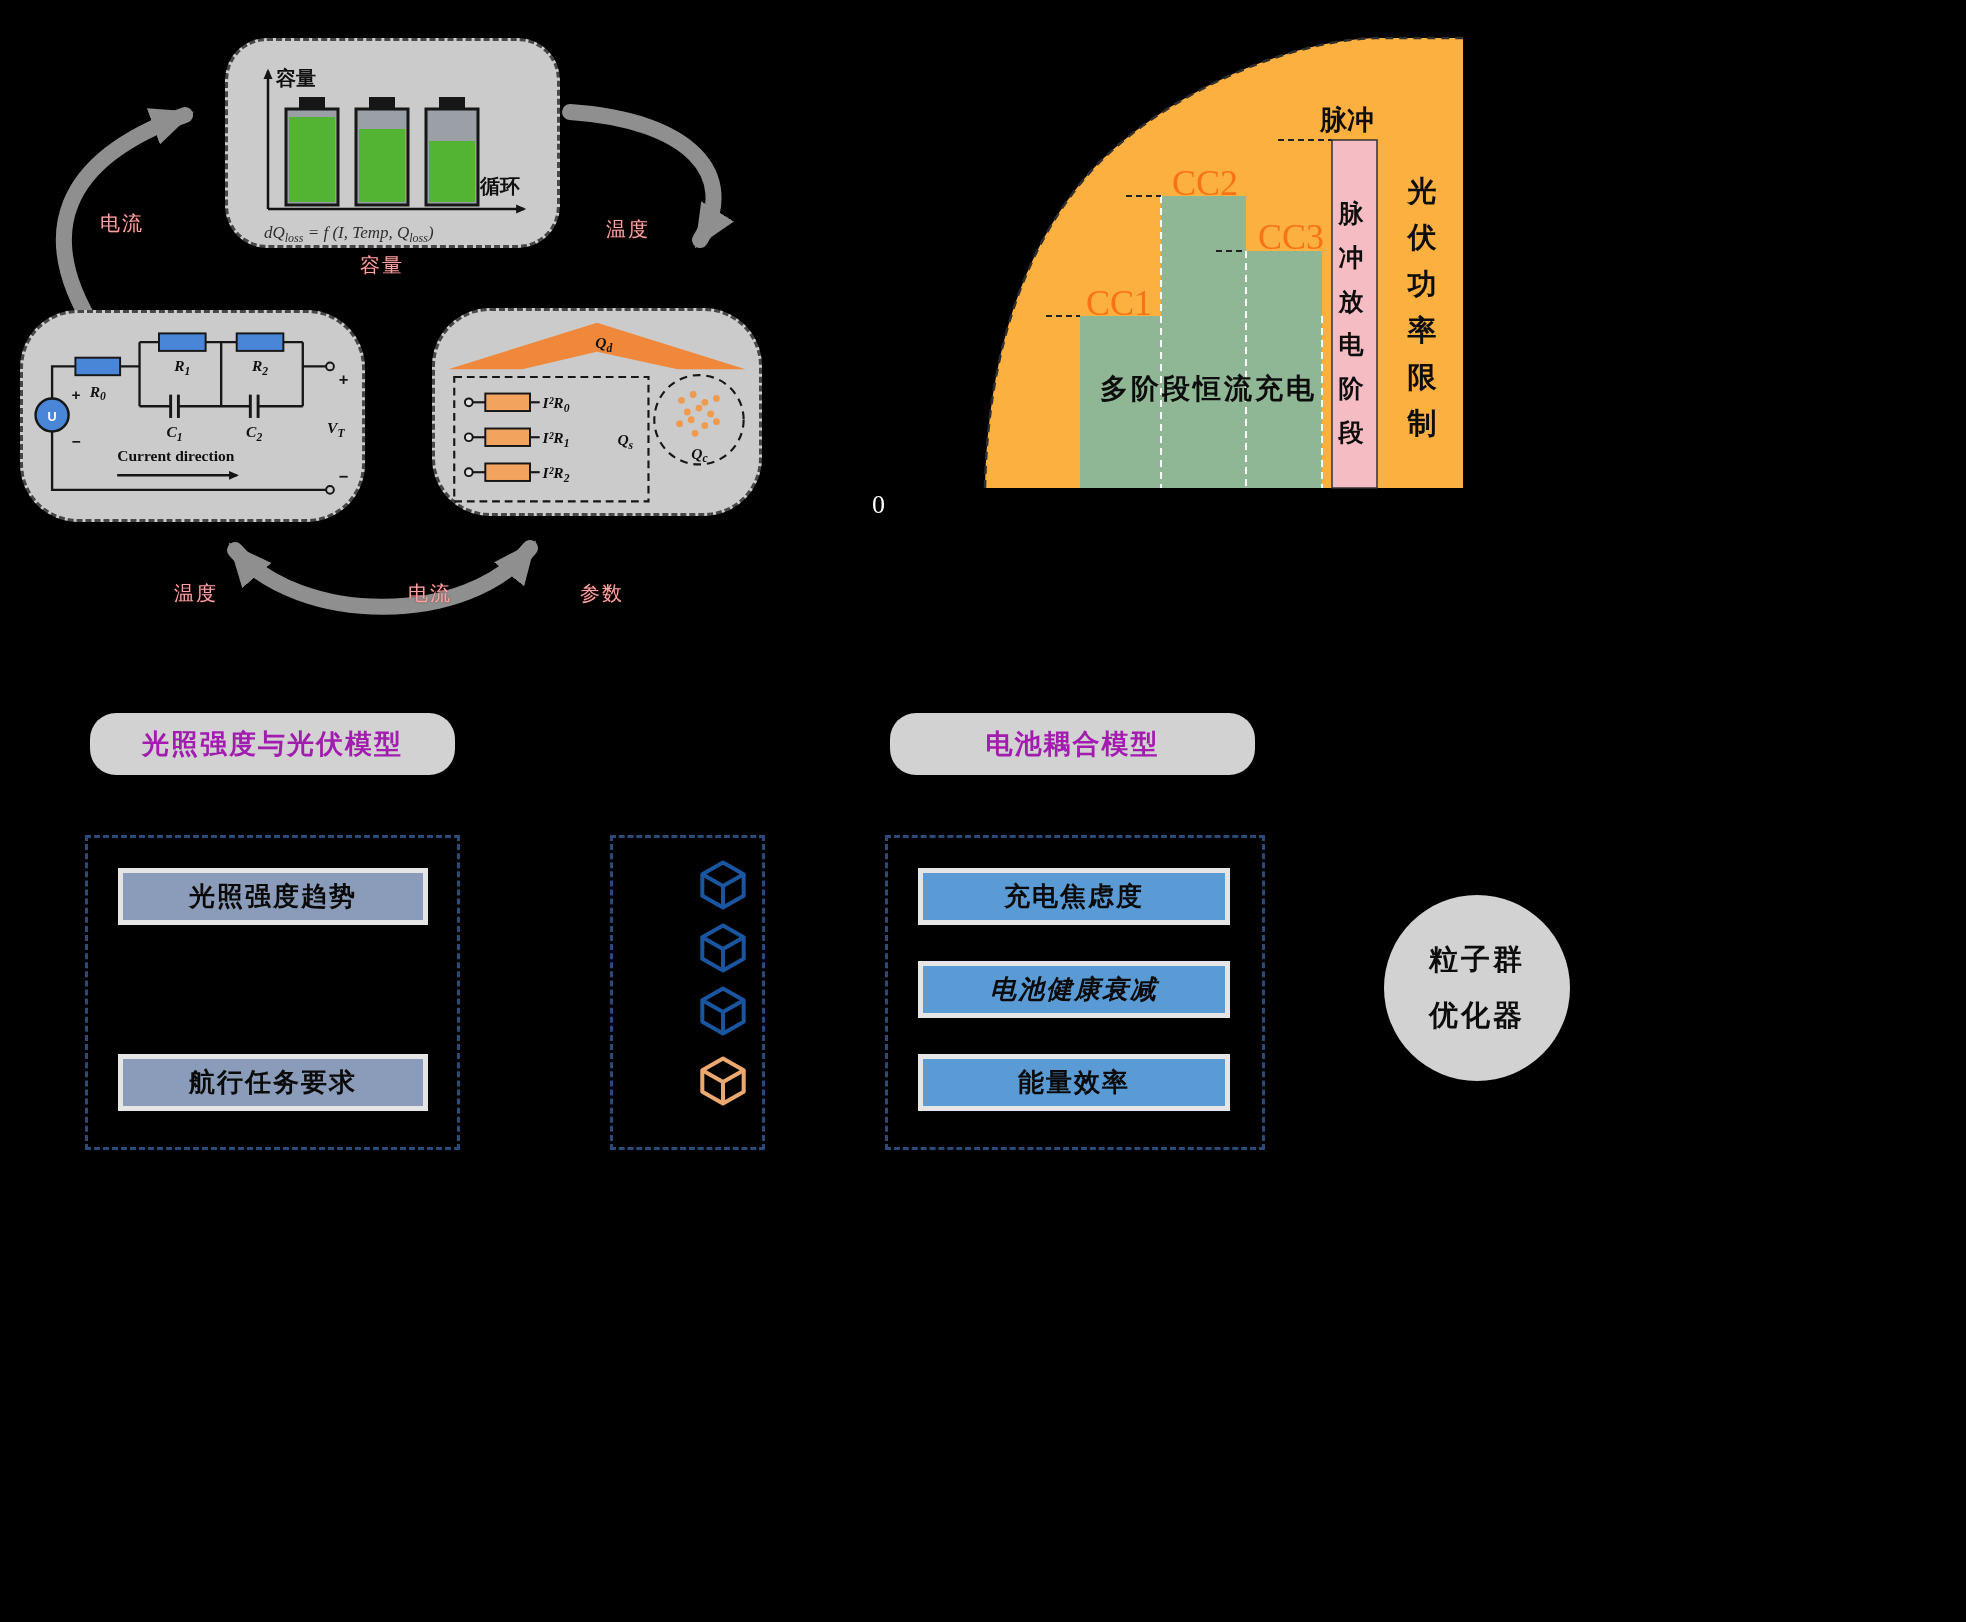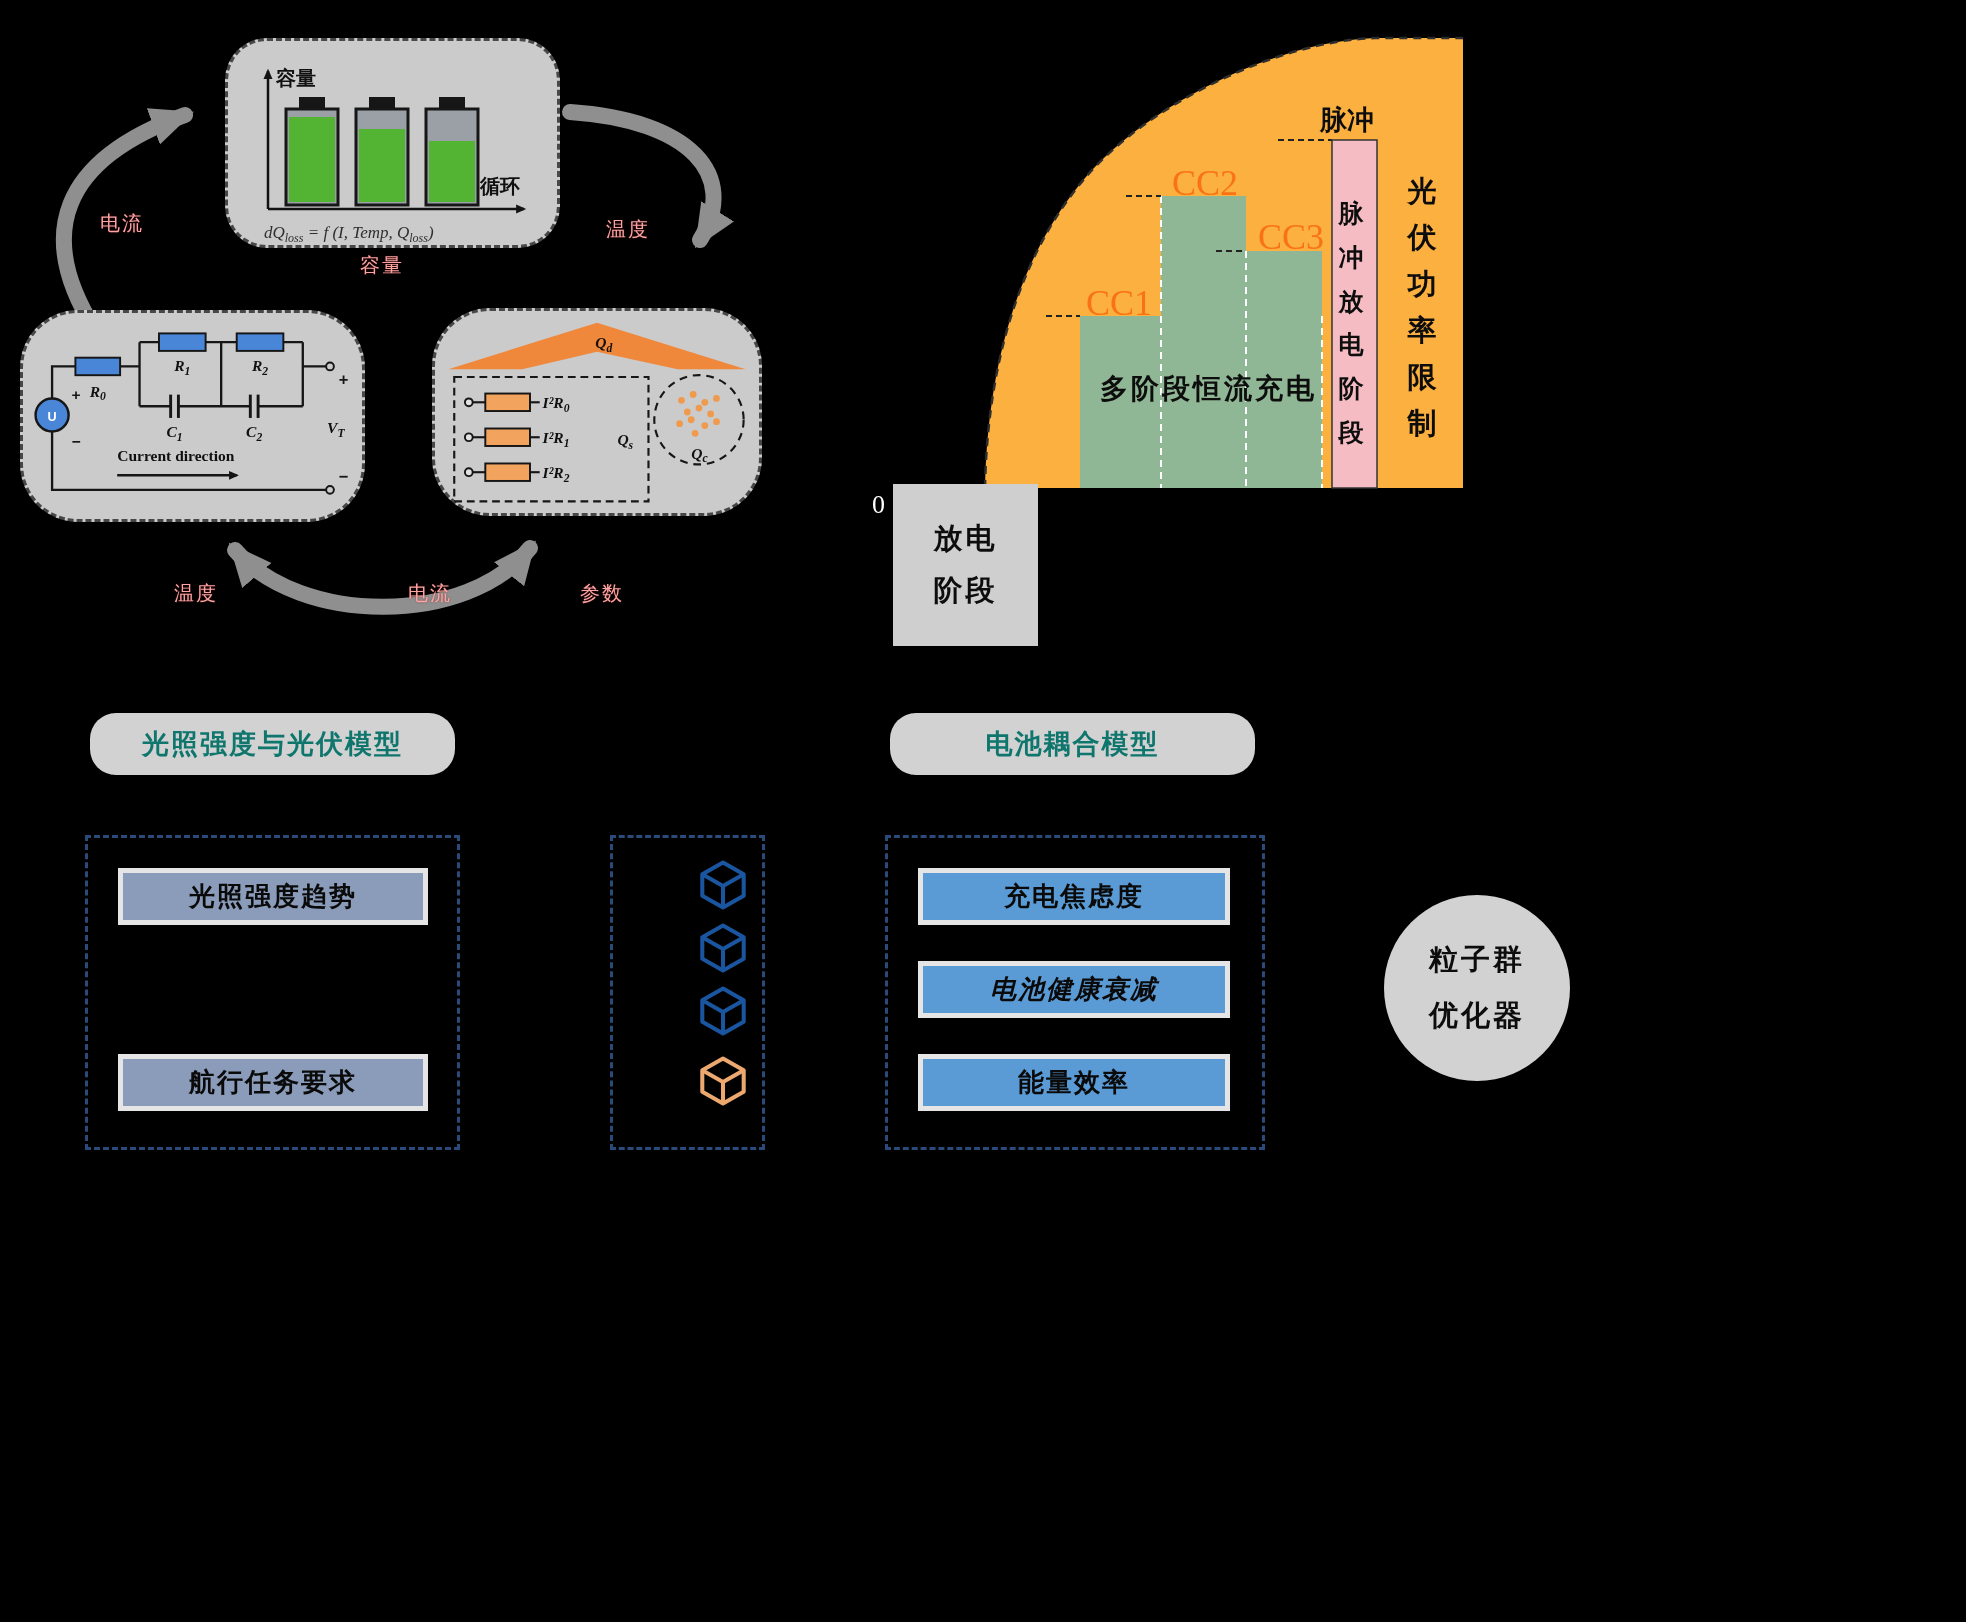--- a/index.html
+++ b/index.html
@@ -1,21 +1,21 @@
 <!DOCTYPE html>
 <html><head>
 <meta charset="utf-8">
 <style>
   *{margin:0;padding:0;box-sizing:border-box}
   html,body{background:#000}
   .stage{position:relative;width:1966px;height:1402px;background:#000;font-family:"Liberation Sans",sans-serif;overflow:hidden}
   .abs{position:absolute}
   .gray-round{background:#cbcbcb;border:3px dashed #474747}
   .red-label{position:absolute;color:#fca5a5;font-weight:normal;font-size:20px;letter-spacing:2px;text-shadow:0 0 2px rgba(120,0,0,.55)}
-  .header-pill{position:absolute;background:#d2d2d2;border-radius:26px;display:flex;align-items:center;justify-content:center;font-size:27px;font-weight:bold;color:#0f766e;letter-spacing:2px}
+  .header-pill{position:absolute;background:#d2d2d2;border-radius:26px;display:flex;align-items:center;justify-content:center;font-size:27px;font-weight:bold;color:#a21caf;letter-spacing:2px}
   .dash-panel{position:absolute;border:3px dashed #2a4a7a}
   .btn{position:absolute;display:flex;align-items:center;justify-content:center;border:5px solid #e5e5e5;font-size:26px;font-weight:bold;color:#0a0a0a;letter-spacing:2px}
   .chart-serif{position:absolute;font-family:Liberation Serif, serif;font-size:36px;color:#f97316}
   .chart-bold{position:absolute;font-weight:bold;color:#0d0d0d}
   .vtext{position:absolute;font-weight:bold;color:#0d0d0d;text-align:center;word-break:break-all}
   .pso{position:absolute;background:#d2d2d2;border-radius:50%;display:flex;flex-direction:column;align-items:center;justify-content:center;gap:16px;font-size:29px;font-weight:bold;color:#0d0d0d;letter-spacing:3px}
   .discharge-box{position:absolute;background:#cfcfcf;display:flex;flex-direction:column;align-items:center;justify-content:center;gap:12px;font-size:29px;font-weight:bold;color:#0d0d0d;letter-spacing:3px}
   svg text{font-family:"Liberation Sans",sans-serif}
   .serifit{font-family:"Liberation Serif",serif;font-style:italic;font-weight:bold;font-size:16px;fill:#101010}
   .serifup{font-family:"Liberation Serif",serif;font-size:16px;font-weight:600;fill:#101010}
@@ -182,24 +182,20 @@
 
   <div class="chart-serif" style="left:1086px;top:282px">CC1</div>
   <div class="chart-serif" style="left:1172px;top:162px">CC2</div>
   <div class="chart-serif" style="left:1258px;top:216px">CC3</div>
   <div class="chart-bold" style="left:1320px;top:102px;font-size:27px">脉冲</div>
   <div class="chart-bold" style="left:1100px;top:370px;font-size:28px;letter-spacing:3px">多阶段恒流充电</div>
   <div class="vtext" style="left:1336px;top:192px;width:30px;font-size:25px;line-height:1.75">脉冲放电阶段</div>
   <div class="vtext" style="left:1406px;top:168px;width:32px;font-size:29px;line-height:1.6">光伏功率限制</div>
   <div class="zero" style="left:872px;top:490px">0</div>
 
-  <div class="discharge-box" style="left:893px;top:484px;width:145px;height:162px">
-    <div>放电</div>
-    <div>阶段</div>
-  </div>
 
   <div class="header-pill" style="left:90px;top:713px;width:365px;height:62px">光照强度与光伏模型</div>
   <div class="header-pill" style="left:890px;top:713px;width:365px;height:62px">电池耦合模型</div>
 
   <div class="dash-panel" style="left:85px;top:835px;width:375px;height:315px"></div>
   <div class="btn" style="left: 118px; top: 868px; width: 310px; height: 57px; background: rgb(138, 156, 185);">光照强度趋势</div>
   <div class="btn" style="left: 118px; top: 1054px; width: 310px; height: 57px; background: rgb(138, 156, 185);">航行任务要求</div>
 
   <div class="dash-panel" style="left:610px;top:835px;width:155px;height:315px"></div>
   <svg class="abs" style="left:696px;top:858px" width="54" height="54" viewBox="0 0 60 60">

